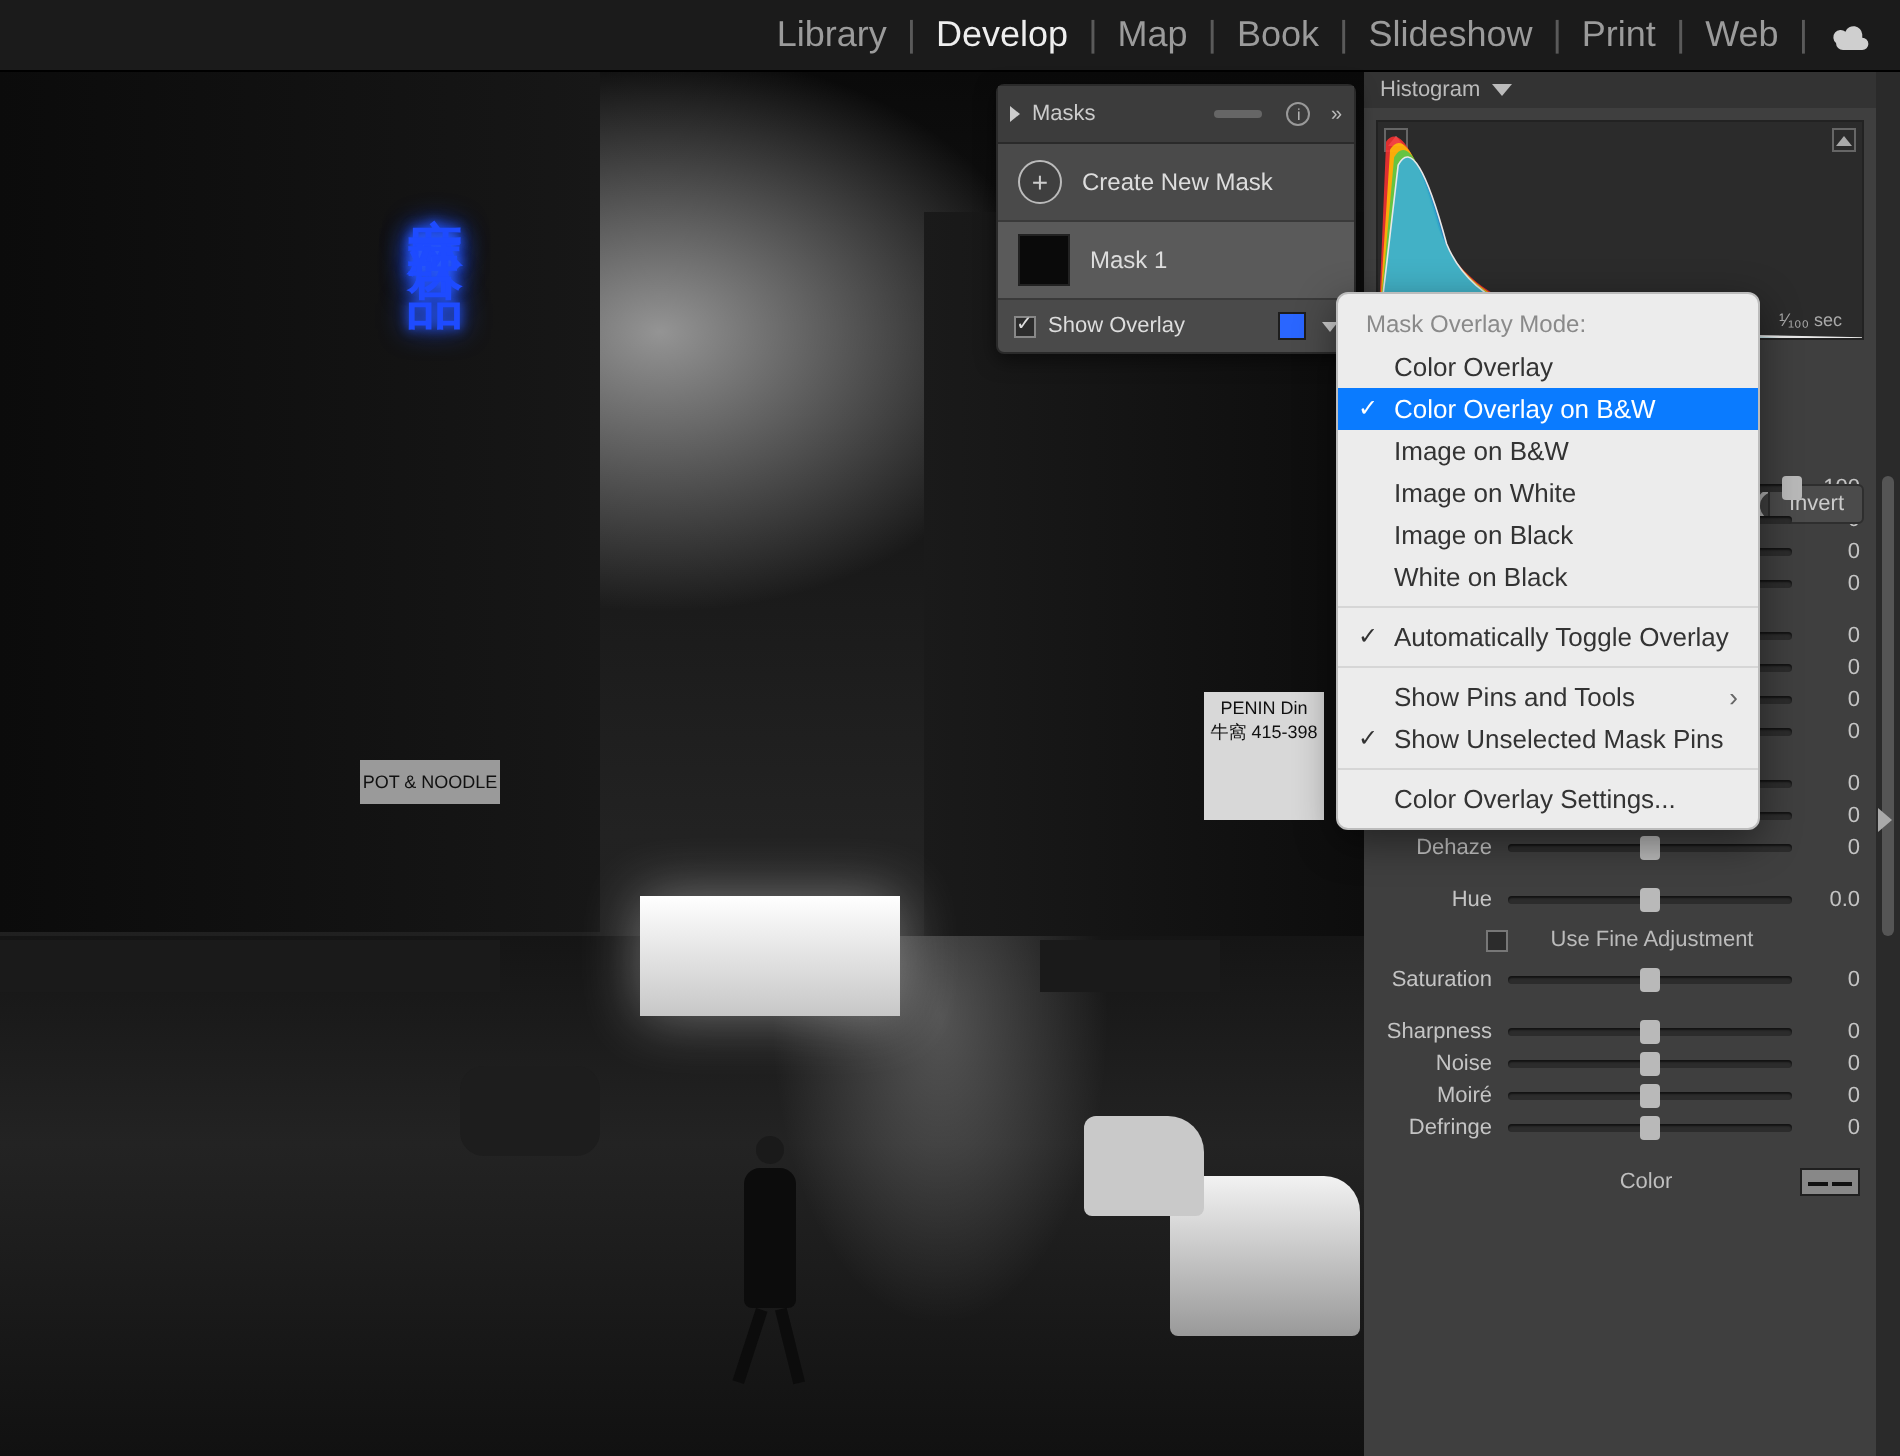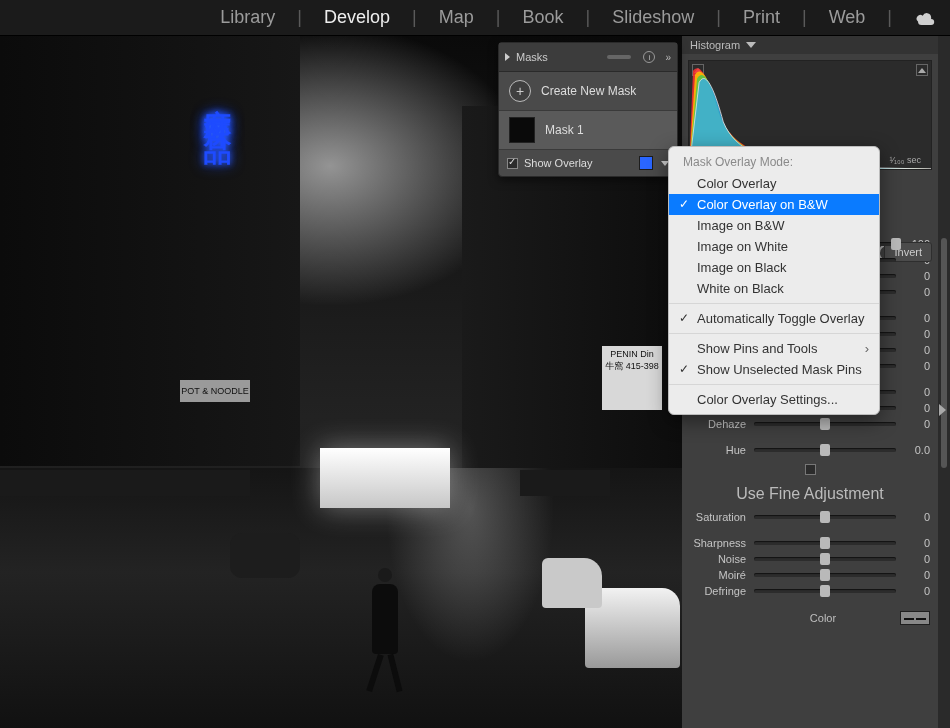--- a/index.html
+++ b/index.html
@@ -1,19 +1,19 @@
 <!DOCTYPE html>
 <html><head>
 <meta charset="utf-8">
 <style>
 * { margin: 0; padding: 0; box-sizing: border-box; font-family: -apple-system, "Segoe UI", "Helvetica Neue", Arial, sans-serif; }
 body { width: 950px; height: 728px; background: #1a1a1a; overflow: hidden; position: relative; color: #ccc; }
 
 
-.module-nav { height: 36px; background: #1b1b1b; display: flex; align-items: center; justify-content: flex-end; padding: 0 14px; gap: 12px; border-bottom: 1px solid #000; }
+.module-nav { height: 36px; background: #1b1b1b; display: flex; align-items: center; justify-content: flex-end; padding: 0 14px; gap: 0; border-bottom: 1px solid #000; }
 .module-nav .item { color: #9b9b9b; font-size: 18px; padding: 0 6px; cursor: pointer; }
 .module-nav .sep { color: #5a5a5a; font-size: 18px; padding: 0 4px; }
 .module-nav .item.active { color: #eee; font-weight: 500; }
 .module-nav .cloud { width: 22px; height: 14px; margin-left: 6px; }
 
 
 .main-row { position: absolute; top: 36px; left: 0; right: 0; bottom: 0; display: flex; }
 
 
 .photo-area { flex: 1; background: #151515; position: relative; overflow: hidden; }
@@ -59,21 +59,21 @@
 .dial{ position:absolute; right:42px; top:208px; width:18px; height:18px; border:2px solid #aaa; border-radius:50%;}
 .dial::after{content:"";position:absolute; left:7px; top:-2px; width:2px; height:6px; background:#aaa;}
 .slider-row{ display:flex; align-items:center; gap:8px; margin:4px 0;}
 .slider-row .lab{ width:56px; text-align:right; color:#c4c4c4; font-size:11px;}
 .slider-row .track{ flex:1; height:4px; background:#2c2c2c; border-radius:2px; position:relative; box-shadow:inset 0 1px 1px rgba(0,0,0,0.6);}
 .slider-row .thumb{ position:absolute; top:-4px; width:10px; height:12px; background:#b9b9b9; border-radius:2px; transform:translateX(-50%);} 
 .slider-row .val{ width:26px; text-align:right; color:#c4c4c4; font-size:11px;}
 .slider-row.gap-above{ margin-top:14px;}
 .hue-track{ background:linear-gradient(90deg,#ff0080,#ff0000,#ffff00,#00ff00,#00ffff,#0000ff,#ff00ff,#ff0080);}
 .sat-track{ background:linear-gradient(90deg,#808080,#ff3030);}
-.fine-row{ display:flex; align-items:center; justify-content:center; gap:10px; margin:8px 0; font-size:16px; color:#bbb;flex-direction:column;}
+.fine-row{ display:flex; align-items:center; justify-content:center; gap:21px; margin:8px 0; font-size:11px; color:#bbb;}
 .fine-row .cb{ width:11px; height:11px; border:1px solid #777; background:#2c2c2c;}
 .color-row{ display:flex; align-items:center; justify-content:space-between; margin-top:14px;}
 .color-row .sw{ width:30px; height:14px; border:1px solid #1f1f1f; background:#888; position:relative;}
 .color-row .sw::before,.color-row .sw::after{content:"";position:absolute;top:6px;width:10px;height:2px;background:#111;}
 .color-row .sw::before{left:3px;} .color-row .sw::after{right:3px;}
 
 
 .gutter{ width:12px; background:#2a2a2a; position:relative;}
 .gutter .thumb{ position:absolute; top:202px; width:6px; left:3px; height:230px; background:#555; border-radius:3px;}
 .gutter .arrow{ position:absolute; left:1px; width:0;height:0;border-top:6px solid transparent;border-bottom:6px solid transparent;border-left:7px solid #aaa;}

